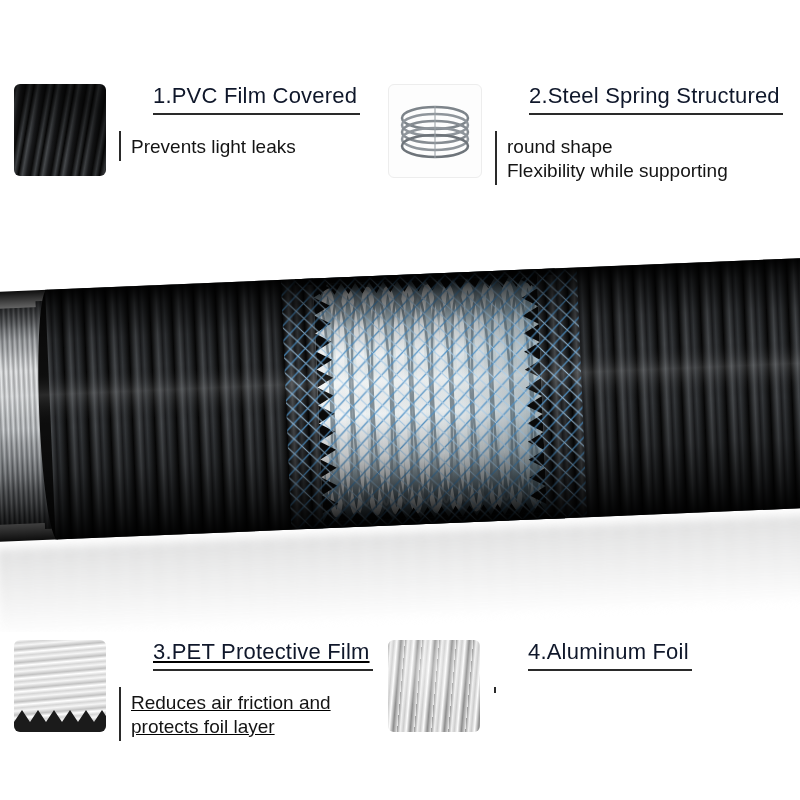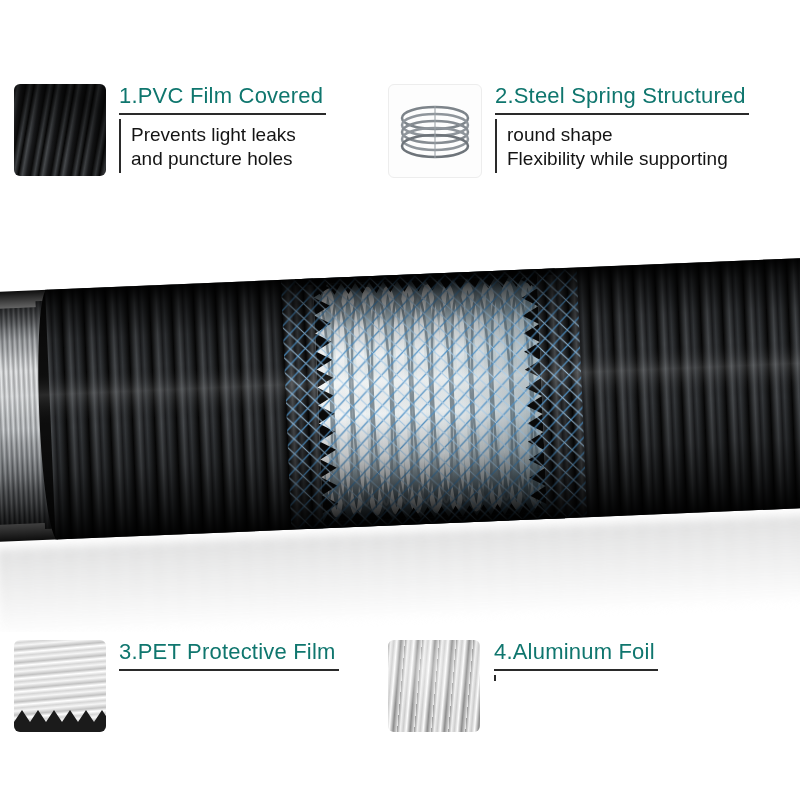--- a/index.html
+++ b/index.html
@@ -20,48 +20,47 @@
     background:repeating-linear-gradient(175deg,#ffffff 0px,#d6d6d6 3px,#f6f6f6 6px,#c2c2c2 10px,#ffffff 13px);
   }
   .thumb-pet .zigzag{position:absolute;left:0;bottom:0;width:92px;height:26px;display:block;}
   .thumb-foil{
     background:
       radial-gradient(120% 90% at 40% 30%, rgba(255,255,255,0.35) 0%, rgba(255,255,255,0) 55%),
       repeating-linear-gradient(95deg,#9e9e9e 0px,#f1f1f1 3px,#cdcdcd 6px,#fcfcfc 9px,#8d8d8d 13px,#e7e7e7 17px);
   }
   .ftext{display:flex;flex-direction:column;align-items:flex-start;}
   .fheading{
-    font-size:22px;line-height:24px;color:#0f766e;font-weight:400;
+    font-size:22px;line-height:24px;color:#0f172a;font-weight:400;
     border-bottom:2px solid #2a2a2a;display:inline-block;
-    padding:0 3px 5px 0;white-space:nowrap;letter-spacing:0.2px;
+    padding:0 3px 5px 0;white-space:nowrap;letter-spacing:0.2px;margin-left:34px;
   }
   .fdesc{
-    border-left:2px solid #2a2a2a;padding:4px 0 2px 10px;margin-top:4px;
+    border-left:2px solid #2a2a2a;padding:4px 0 2px 10px;margin-top:16px;
     font-size:19px;line-height:24px;color:#141414;
   }
   .fdesc span{display:block;white-space:nowrap;}
   .pos-1{left:14px;top:84px;width:370px;}
   .pos-2{left:388px;top:84px;width:400px;}
-  .pos-3{left:14px;top:640px;width:370px;}
+  .pos-3{left:14px;top:640px;width:370px;text-decoration:underline;}
   .pos-4{left:388px;top:640px;width:400px;gap:14px;}
   
   .duct-svg{position:absolute;left:0;top:232px;width:800px;height:400px;display:block;}
 </style>
 </head>
 <body>
 
 <div class="canvas">
 
   <div class="feature pos-1">
     <div class="thumb thumb-pvc"></div>
     <div class="ftext">
       <div class="fheading">1.PVC Film Covered</div>
       <div class="fdesc">
         <span>Prevents light leaks</span>
-        <span>and puncture holes</span>
       </div>
     </div>
   </div>
 
   <div class="feature pos-2">
     <div class="thumb thumb-spring">
       <svg width="92" height="92" viewBox="0 0 92 92">
         <ellipse cx="46" cy="33" rx="33" ry="11" fill="none" stroke="#7d848a" stroke-width="2.5"></ellipse>
         <ellipse cx="46" cy="40" rx="33" ry="11" fill="none" stroke="#8f959b" stroke-width="2.5"></ellipse>
         <ellipse cx="46" cy="47" rx="33" ry="11" fill="none" stroke="#868c92" stroke-width="2.5"></ellipse>
@@ -222,20 +221,24 @@
   </svg>
 
   <div class="feature pos-3">
     <div class="thumb thumb-pet">
       <svg class="zigzag" viewBox="0 0 92 26">
         <path d="M0,26 L0,16 L8,4 L16,16 L24,4 L32,16 L40,4 L48,16 L56,4 L64,16 L72,4 L80,16 L88,4 L92,10 L92,26 Z" fill="#1b1b1b"></path>
       </svg>
     </div>
     <div class="ftext">
       <div class="fheading">3.PET Protective Film</div>
+      <div class="fdesc">
+        <span>Reduces air friction and</span>
+        <span>protects foil layer</span>
+      </div>
     </div>
   </div>
 
   <div class="feature pos-4">
     <div class="thumb thumb-foil"></div>
     <div class="ftext">
       <div class="fheading">4.Aluminum Foil</div>
       <div class="fdesc">
       </div>
     </div>

